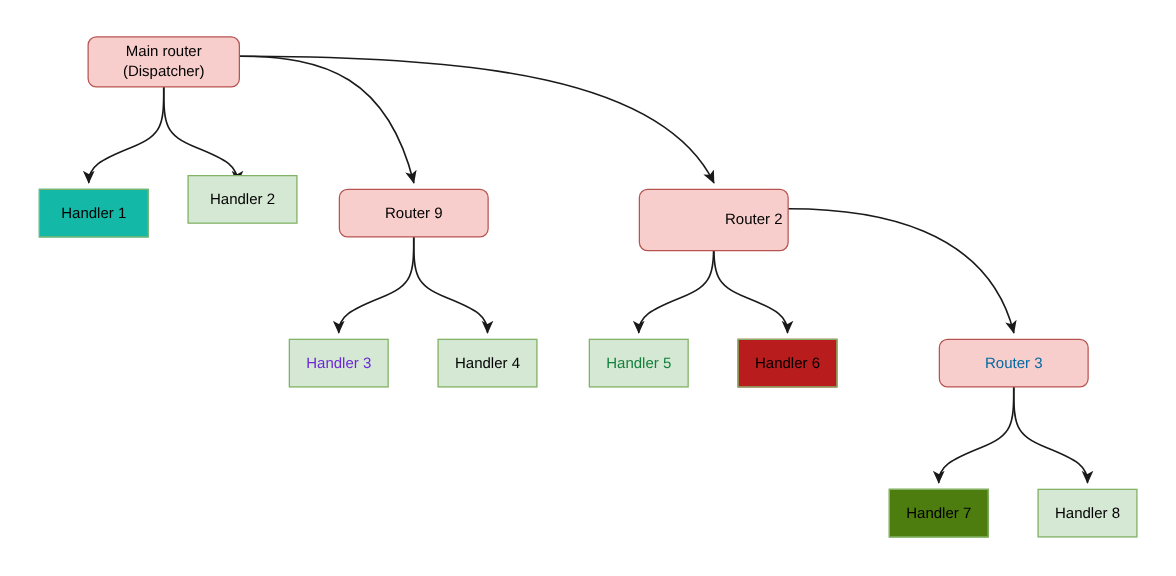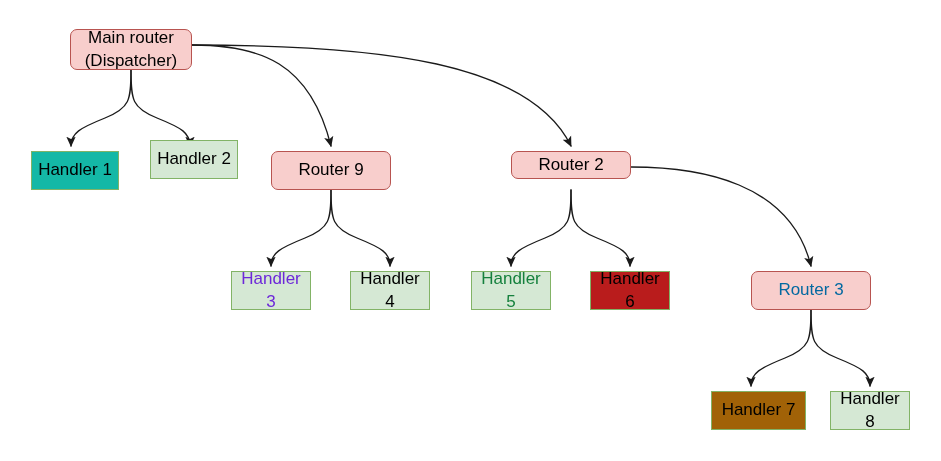--- a/index.html
+++ b/index.html
@@ -25,21 +25,21 @@
     height: 461px;
     pointer-events: none;
   }
   .node {
     position: absolute;
     box-sizing: border-box;
     display: flex;
     align-items: center;
     justify-content: center;
     text-align: center;
-    font-size: 17px;
+    font-size: 12px;
     line-height: 1.32;
     color: #000000;
     z-index: 2;
   }
   .node-router {
     background: #f8cecc;
     border: 1px solid #b85450;
     border-radius: 7px;
   }
   .node-handler {
@@ -86,39 +86,39 @@
       </div>
       <div class="node node-handler" style="left: 31px; top: 151px; width: 88px; height: 39px; background: #14b8a6; border-color: rgb(130, 179, 102);">
         <span class="node-label" style="color: rgb(0, 0, 0);">Handler 1</span>
       </div>
       <div class="node node-handler" style="left: 150px; top: 140px; width: 88px; height: 39px; background: rgb(213, 232, 212); border-color: rgb(130, 179, 102);">
         <span class="node-label" style="color: rgb(0, 0, 0);">Handler 2</span>
       </div>
       <div class="node node-router" style="left: 271px; top: 151px; width: 120px; height: 39px; background: rgb(248, 206, 204); border-color: rgb(184, 84, 80);">
         <span class="node-label" style="color: rgb(0, 0, 0);">Router 9</span>
       </div>
-      <div class="node node-router" style="left: 511px; top: 151px; width: 120px; height: 28px; background: rgb(248, 206, 204); border-color: rgb(184, 84, 80);">
+      <div class="node node-router" style="left: 511px; top: 151px; width: 120px; height: 50px; background: rgb(248, 206, 204); border-color: rgb(184, 84, 80); justify-content: flex-end;">
         <span class="node-label" style="color: rgb(0, 0, 0);">Router 2</span>
       </div>
       <div class="node node-handler" style="left: 231px; top: 271px; width: 80px; height: 39px; background: rgb(213, 232, 212); border-color: rgb(130, 179, 102);">
         <span class="node-label" style="color: #6d28d9;">Handler 3</span>
       </div>
       <div class="node node-handler" style="left: 350px; top: 271px; width: 80px; height: 39px; background: rgb(213, 232, 212); border-color: rgb(130, 179, 102);">
         <span class="node-label" style="color: rgb(0, 0, 0);">Handler 4</span>
       </div>
       <div class="node node-handler" style="left: 471px; top: 271px; width: 80px; height: 39px; background: rgb(213, 232, 212); border-color: rgb(130, 179, 102);">
         <span class="node-label" style="color: #15803d;">Handler 5</span>
       </div>
       <div class="node node-handler" style="left: 590px; top: 271px; width: 80px; height: 39px; background: #b91c1c; border-color: rgb(130, 179, 102);">
         <span class="node-label" style="color: rgb(0, 0, 0);">Handler 6</span>
       </div>
       <div class="node node-router" style="left: 751px; top: 271px; width: 120px; height: 39px; background: rgb(248, 206, 204); border-color: rgb(184, 84, 80);">
         <span class="node-label" style="color: #0369a1;">Router 3</span>
       </div>
-      <div class="node node-handler" style="left: 711px; top: 391px; width: 95px; height: 39px; background: #a16207; border-color: rgb(130, 179, 102);">
+      <div class="node node-handler" style="left: 711px; top: 391px; width: 80px; height: 39px; background: #4d7c0f; border-color: rgb(130, 179, 102);">
         <span class="node-label" style="color: rgb(0, 0, 0);">Handler 7</span>
       </div>
       <div class="node node-handler" style="left: 830px; top: 391px; width: 80px; height: 39px; background: rgb(213, 232, 212); border-color: rgb(130, 179, 102);">
         <span class="node-label" style="color: rgb(0, 0, 0);">Handler 8</span>
       </div>
     </div>
 
 </div>
 
 </body></html>

